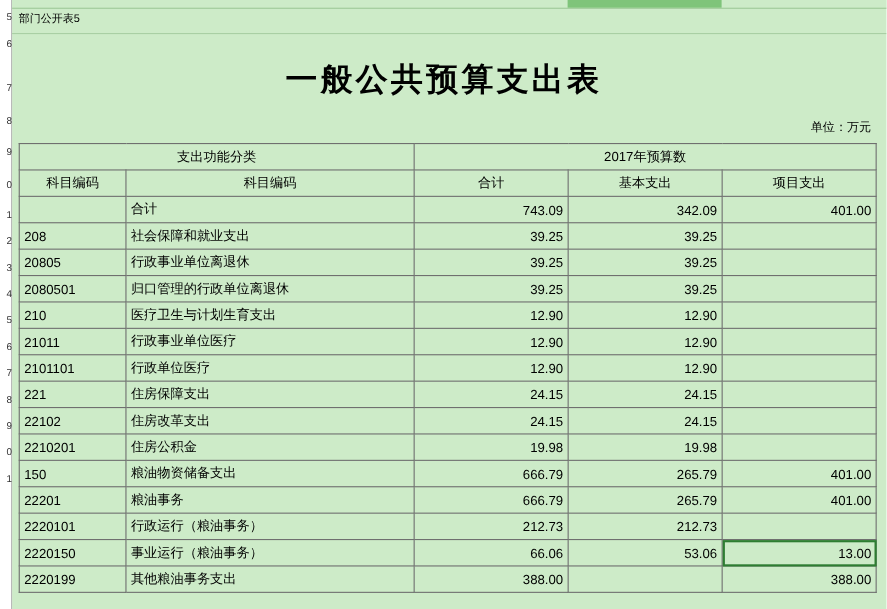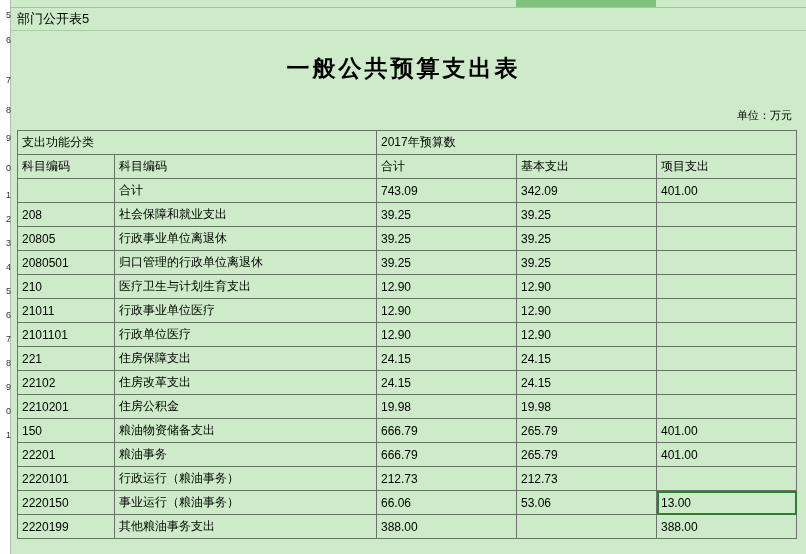--- a/index.html
+++ b/index.html
@@ -73,38 +73,38 @@
     position: absolute;
     left: 11px;
     top: 8px;
     width: 795px;
     height: 546px;
   }
   .tabname {
     position: absolute;
     left: 6px;
     top: 2px;
-    font-size: 13px;
+    font-size: 10px;
     color: #000;
   }
   .tabline {
     position: absolute;
     left: 0;
     top: 22px;
     width: 795px;
     height: 1px;
     background: #a9cfa4;
   }
   .doc-title {
     position: absolute;
     left: 0;
     top: 45px;
     width: 785px;
     text-align: center;
-    font-size: 23px;
+    font-size: 29px;
     font-weight: bold;
     letter-spacing: 3px;
     font-family: "DejaVu Sans", sans-serif;
   }
   .subline-left {
     position: absolute;
     left: 6px;
     top: 100px;
     font-size: 12px;
   }
@@ -129,22 +129,22 @@
     font-weight: normal;
     height: 24px;
     padding: 0 4px;
     box-sizing: border-box;
     white-space: nowrap;
     overflow: hidden;
   }
   .c-code { width: 97px; }
   .c-name { width: 262px; }
   .c-num  { width: 140px; }
-  .ctr { text-align: left; }
-  .rgt { padding-right: 6px; }
+  .ctr { text-align: center; }
+  .rgt { text-align: right; padding-right: 6px; }
   .lft { text-align: left; }
   .ind1 { padding-left: 20px; }
   .ind2 { padding-left: 34px; }
   .sel {
     outline: 2px solid #2e7d32;
     outline-offset: -2px;
   }
 </style>
 </head>
 <body>

